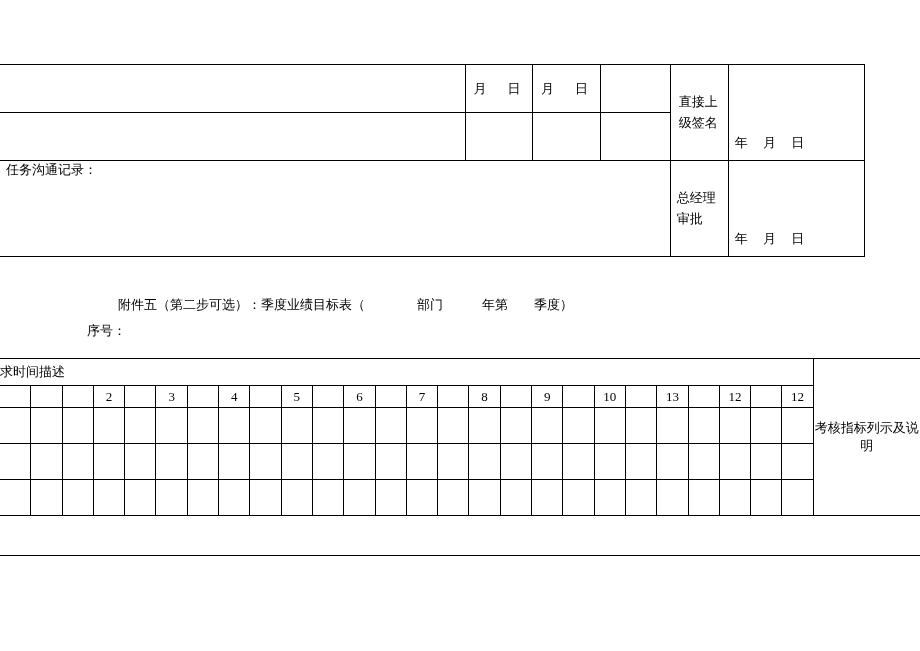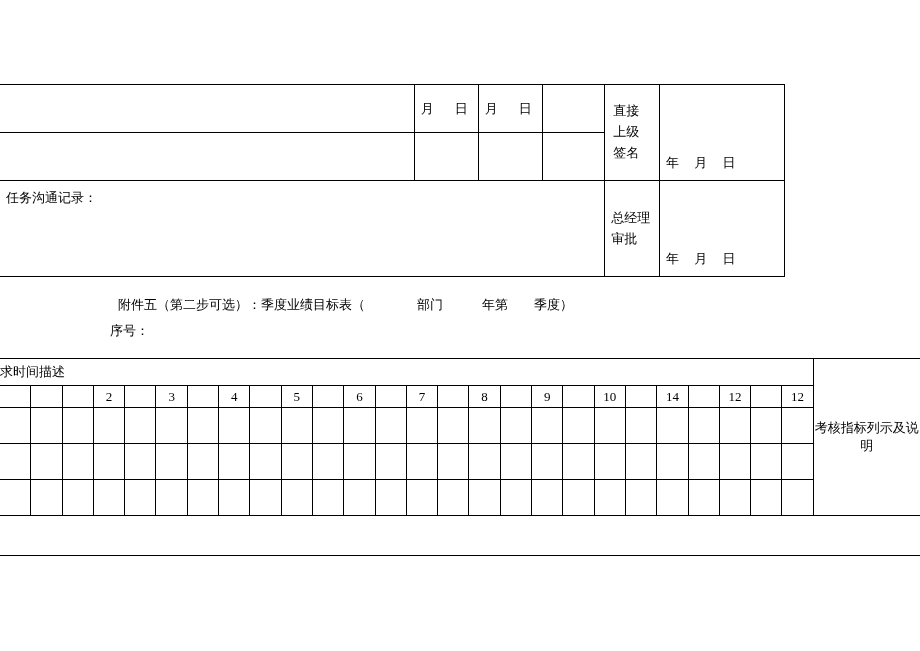--- a/index.html
+++ b/index.html
@@ -12,44 +12,44 @@
       position: relative;
       overflow: hidden;
     }
     table { border-collapse: collapse; }
     td { border: 1px solid #000; vertical-align: middle; }
     
     
     .table-top {
       position: absolute;
       left: -1px;
-      top: 84px;
-      width: 786px;
+      top: 64px;
+      width: 866px;
     }
     .table-top td { height: 48px; }
     .cell-wide { width: 500px; }
     .cell-date { width: 70px; text-align: center; letter-spacing: 4px; }
     .cell-blank { width: 75px; }
     .cell-label { width: 60px; padding: 8px; line-height: 1.6; }
     .cell-sign { width: 144px; padding-left: 6px; vertical-align: bottom; padding-bottom: 8px; letter-spacing: 6px;}
 
-    .row-record td { height: 96px; vertical-align: top; padding: 8px 6px; }
+    .row-record td { height: 96px; vertical-align: top; padding: 0 6px; }
     .row-record .cell-label2 { vertical-align: middle; padding: 6px; line-height: 1.6; width:60px;margin-left:44px;}
     .row-record .cell-sign2 { vertical-align: bottom; padding-bottom: 8px; width:144px; letter-spacing: 6px;}
 
     
     .caption-area {
       position: absolute;
       left: 0;
       top: 292px;
       width: 884px;
       line-height: 26px;
     }
     .caption1 { padding-left: 118px; }
-    .caption2 { padding-left: 110px; }
+    .caption2 { padding-left: 87px; }
 
     
     .table-bottom {
       position: absolute;
       left: -1px;
       top: 345px;
       width: 922px;
       margin-top: 13px;
     }
     .hdr-time { height: 24px; padding: 4px 0 4px 0; }
@@ -120,21 +120,21 @@
     <td class="num-cell-b">6</td>
     <td class="num-cell-a"></td>
     <td class="num-cell-b">7</td>
     <td class="num-cell-a"></td>
     <td class="num-cell-b">8</td>
     <td class="num-cell-a"></td>
     <td class="num-cell-b">9</td>
     <td class="num-cell-a"></td>
     <td class="num-cell-b">10</td>
     <td class="num-cell-a"></td>
-    <td class="num-cell-b">14</td>
+    <td class="num-cell-b">13</td>
     <td class="num-cell-a"></td>
     <td class="num-cell-b">12</td>
     <td class="num-cell-a"></td>
     <td class="num-cell-b">12</td>
   </tr>
   <tr class="data-row">
     <td class="data-cell-dash"></td>
         <td></td>
     <td class="data-cell-dash"></td>
         <td></td>

